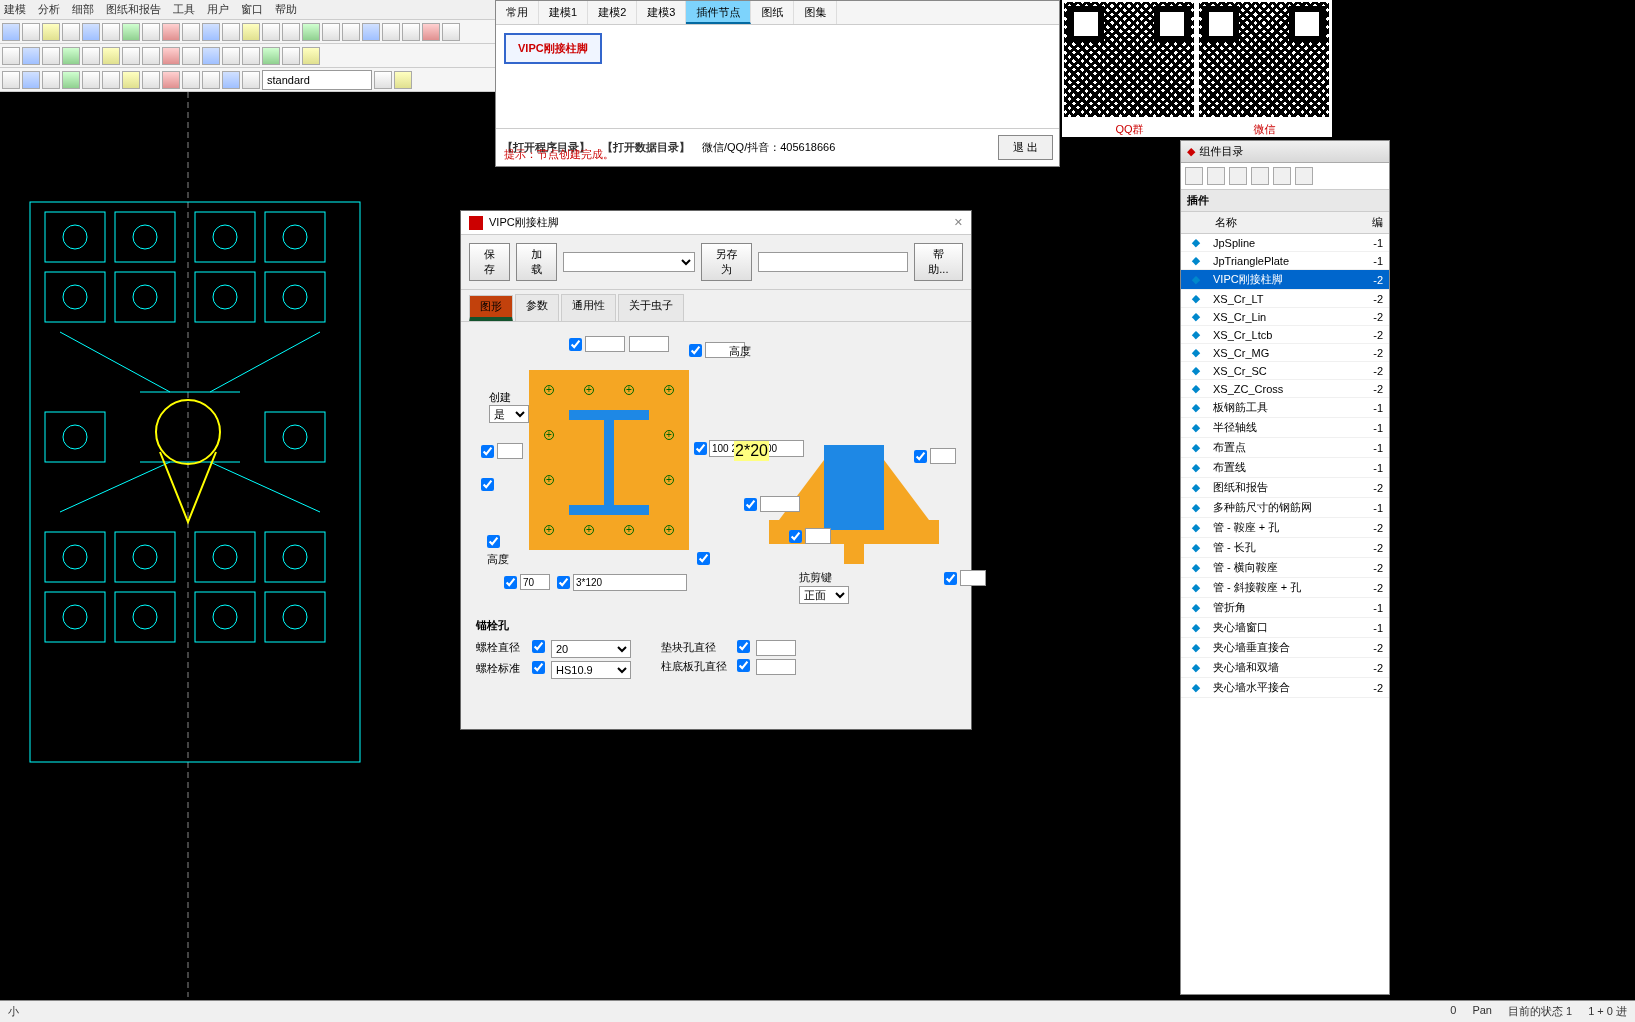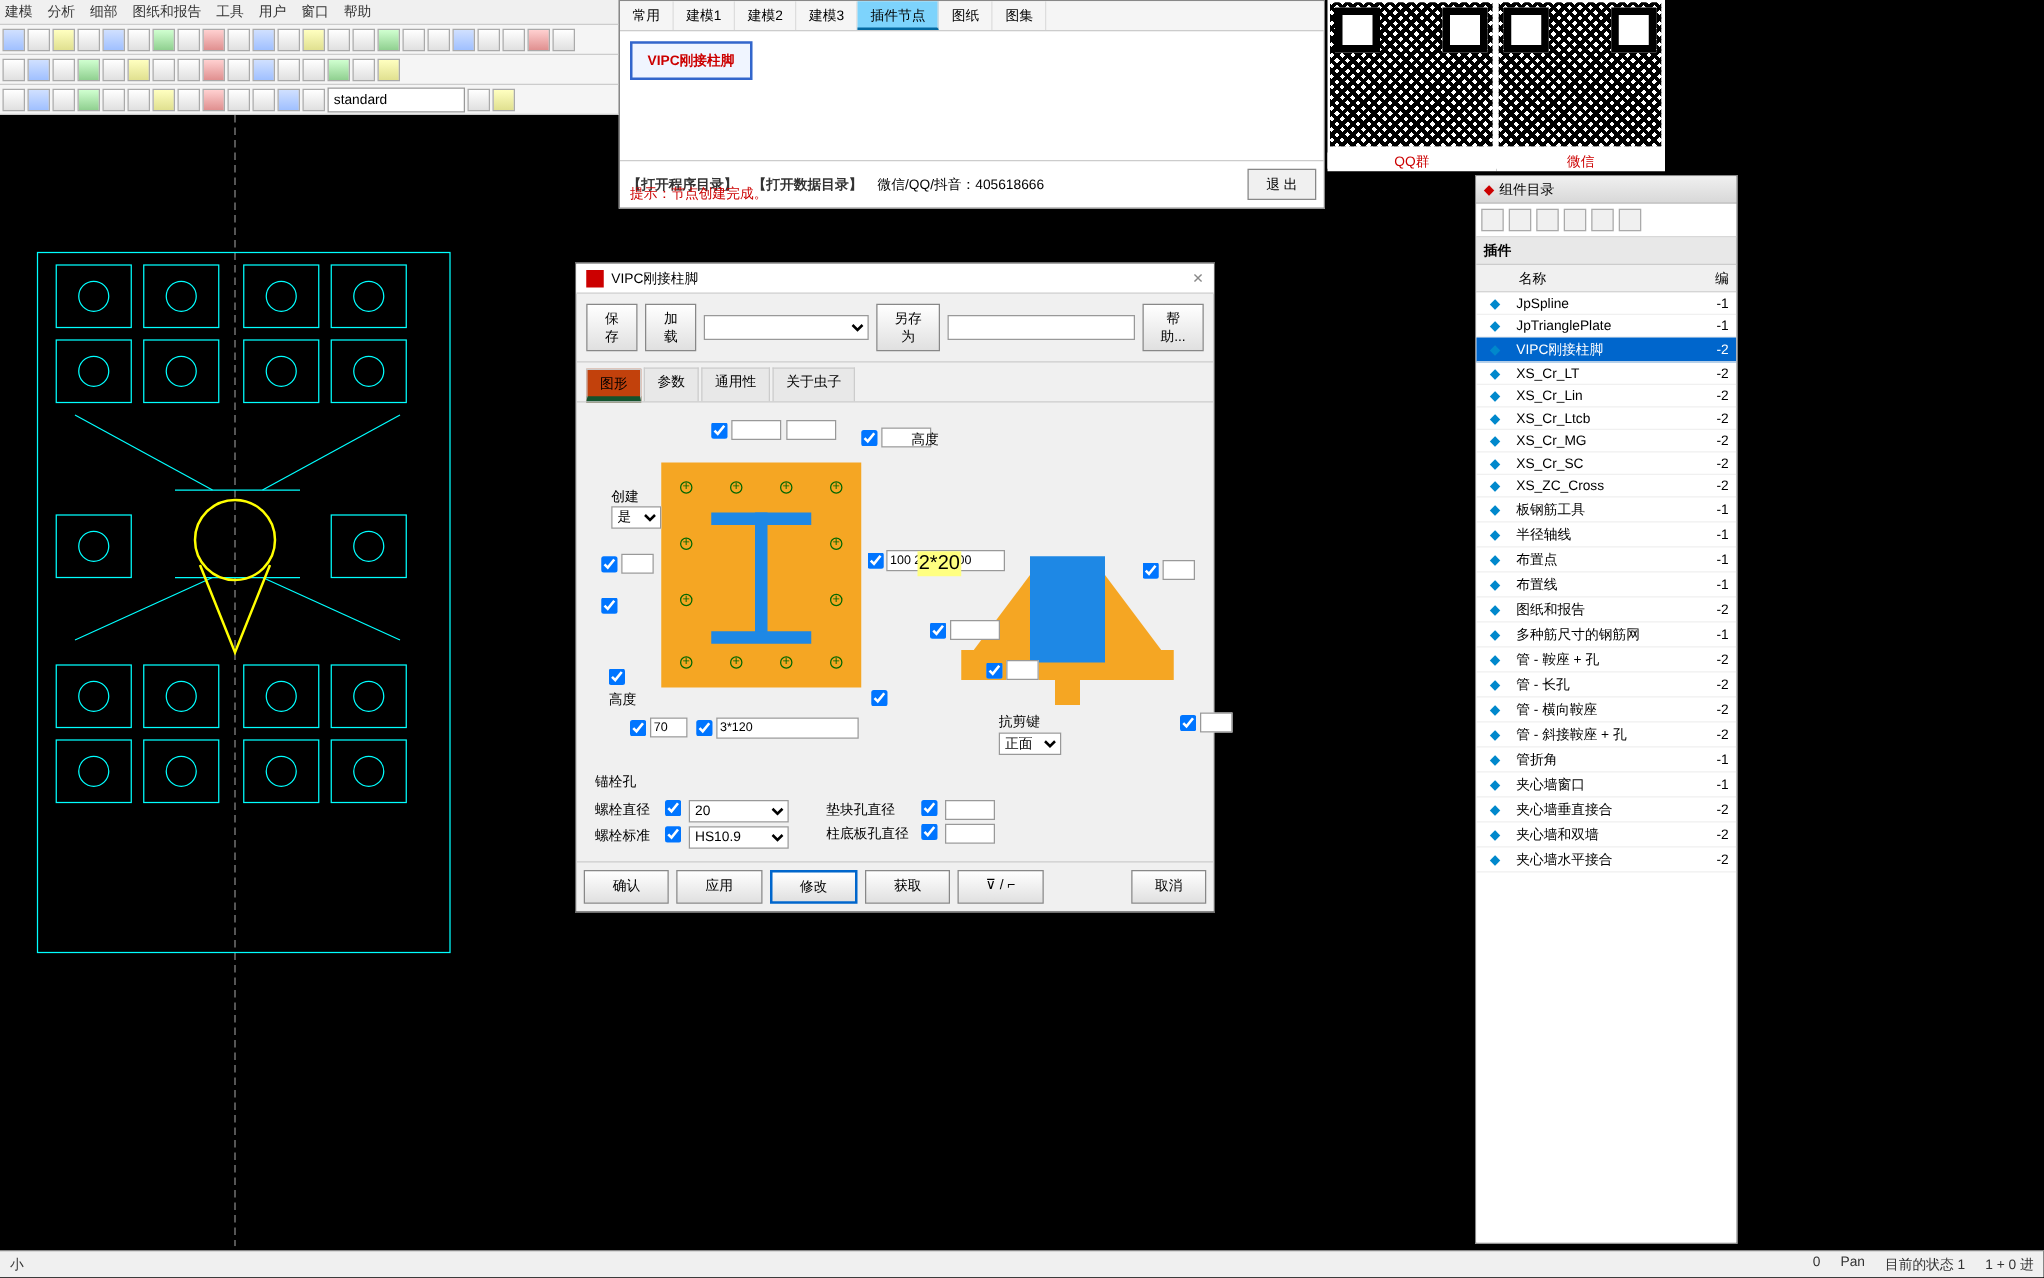--- a/index.html
+++ b/index.html
@@ -62,21 +62,21 @@
 .dfbtn.hl{border:2px solid #0066cc}
 .dfbtn.last{flex:0 0 60px;margin-left:auto}
 .diagram{position:relative;width:100%;height:280px}
 .basep{position:absolute;background:#f5a623}
 .ibeam{position:absolute;background:#1e88e5}
 .bolt{position:absolute;width:10px;height:10px;border:1px solid #060;border-radius:50%}
 .bolt::after{content:"+";position:absolute;top:-2px;left:1px;color:#060;font-size:10px}
 .cb{width:13px;height:13px}
 .smallin{width:40px;height:16px;border:1px solid #999;background:#fff;font-size:10px;padding:0 2px}
 .midin{width:80px;height:17px;border:1px solid #999;background:#fff;font-size:10px;padding:0 2px}
-.seclbl{font-weight:normal;margin:4px 0}
+.seclbl{font-weight:bold;margin:4px 0}
 .frow{display:flex;align-items:flex-start;gap:6px;margin:3px 0}
 .frow label{width:50px}
 .combo{border:1px solid #999;background:#fff;height:18px;width:80px}
 .statusbar{position:absolute;bottom:0;left:0;right:0;height:22px;background:#f0f0f0;border-top:1px solid #888;display:flex;align-items:center;padding:0 8px;gap:20px;color:#333}
 .statusbar .r{margin-left:auto;display:flex;gap:16px}
 .hiyellow{background:#ffff80;padding:1px}
 </style>
 </head>
 <body>
 
@@ -489,29 +489,20 @@
             </div>
           <div class="frow">
               <label style="width:70px">柱底板孔直径</label>
               <input type="checkbox" class="cb" checked="" style="">
               <input class="smallin" style="">
             </div>
         </div>
       </div>
     </div>
   </div>
-  <div class="dfoot">
-    <div class="dfbtn">确认</div>
-    <div class="dfbtn">应用</div>
-    <div class="dfbtn hl">修改</div>
-    <div class="dfbtn">获取</div>
-    <div class="dfbtn">⊽ / ⌐</div>
-    <div style="flex:1"></div>
-    <div class="dfbtn last">取消</div>
-  </div>
 </div>
 
 <div class="statusbar">
   <span>小</span>
   <div class="r">
     <span>0</span>
     <span>Pan</span>
     <span>目前的状态 1</span>
     <span>1 + 0 进</span>
   </div>

